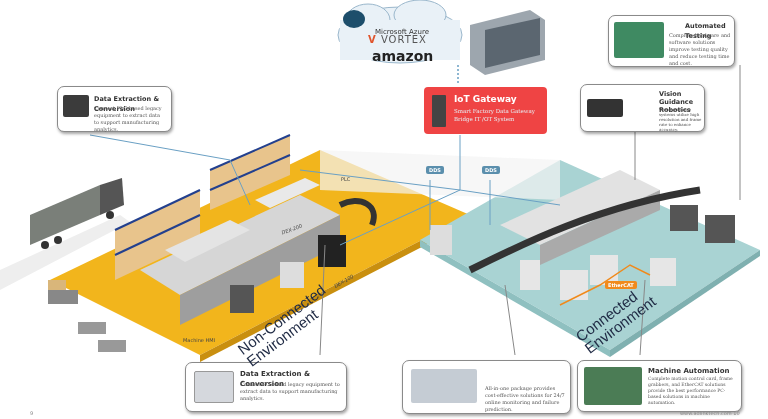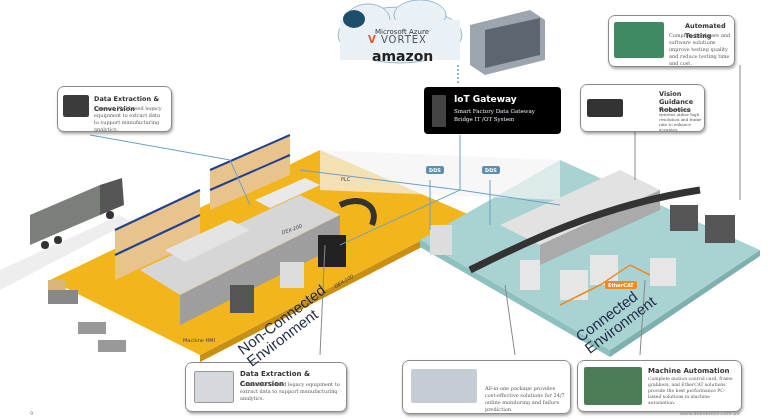--- a/index.html
+++ b/index.html
@@ -111,21 +111,21 @@
 <div class="abs" style="left:343px;top:10px;width:22px;height:18px;background:#1d4e6b;border-radius:50%;"></div>
 <div class="abs" style="left:372px;top:8px;font-size:14px;font-weight:bold;color:#222;margin-top:40px;">
   <span>amazon</span>
 </div>
 <div class="abs" style="left:375px;top:28px;font-size:7px;color:#333;text-align:right;">Microsoft Azure</div>
 <div class="abs" style="left:368px;top:34px;font-size:10px;color:#555;letter-spacing:1px;">
   <span style="color:#e0552d;font-weight:bold;">V</span>
   <span>VORTEX</span>
 </div>
 
-<div class="abs" style="left:424px;top:87px;width:137px;height:47px;background:#000000;border-radius:4px;text-align:center;">
+<div class="abs" style="left:424px;top:87px;width:123px;height:47px;background:#ef4444;border-radius:4px;text-align:center;">
   <div style="position:absolute;left:8px;top:8px;width:14px;height:32px;background:#444;border-radius:1px;"></div>
   <div style="position:absolute;left:30px;top:7px;font-size:9px;font-weight:bold;color:#fff;">IoT Gateway</div>
   <div style="position:absolute;left:30px;top:21px;font-family:'DejaVu Serif',serif;font-size:5.5px;color:#e6f0f6;">Smart Factory Data Gateway</div>
   <div style="position:absolute;left:30px;top:29px;font-family:'DejaVu Serif',serif;font-size:5.5px;color:#e6f0f6;">Bridge IT /OT System</div>
 </div>
 
 <div class="callout" style="left:57px;top:86px;width:113px;height:44px;">
   <div class="device" style="left:5px;top:8px;width:26px;height:22px;background:#3b3b3b;"></div>
   <div class="title" style="left:36px;top:7px;font-size:6.5px;">Data Extraction &amp; Conversion</div>
   <div class="desc" style="left:36px;top:18px;width:72px;">Connect PLC-based legacy equipment to extract data to support manufacturing analytics.</div>

